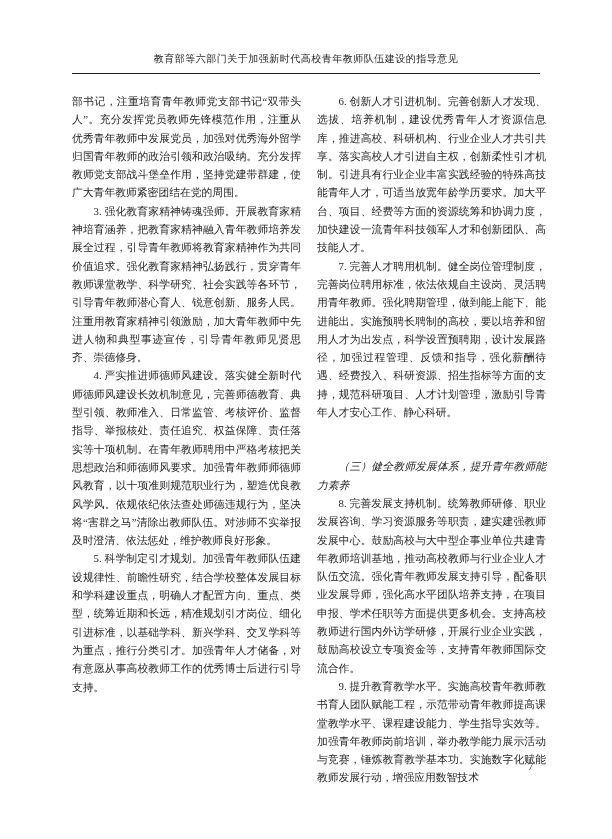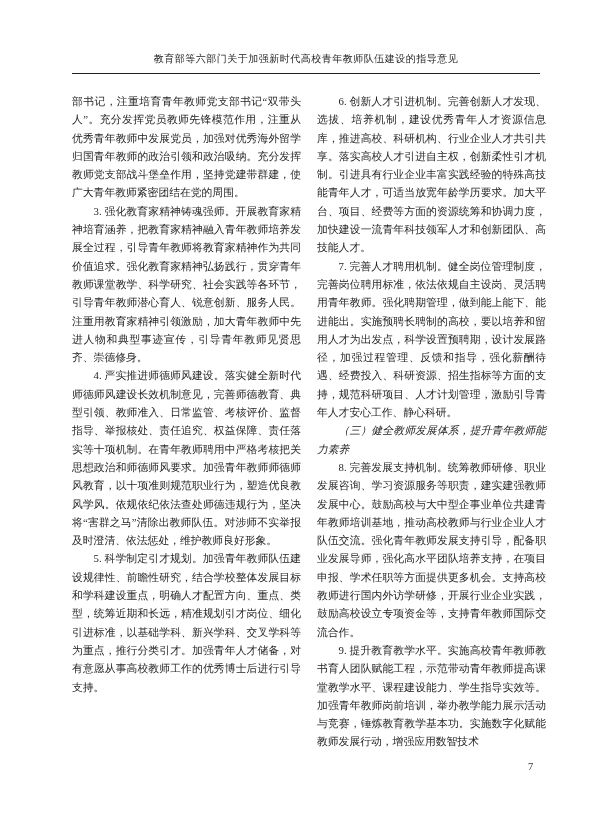--- a/index.html
+++ b/index.html
@@ -54,20 +54,21 @@
     line-height: 18.3px;
     text-align: justify;
     text-indent: 2em;
     color: #1f1f1f;
     word-break: break-all;
   }
   .col p.continuation { text-indent: 0; }
   .col p.section-heading {
     font-style: italic;
     color: #1f1f1f;
+    margin-top: 36px;
   }
   .page-number {
     position: absolute;
     top: 761px;
     left: 528px;
     font-size: 10.5px;
     color: #333333;
   }
 </style>
 </head>

